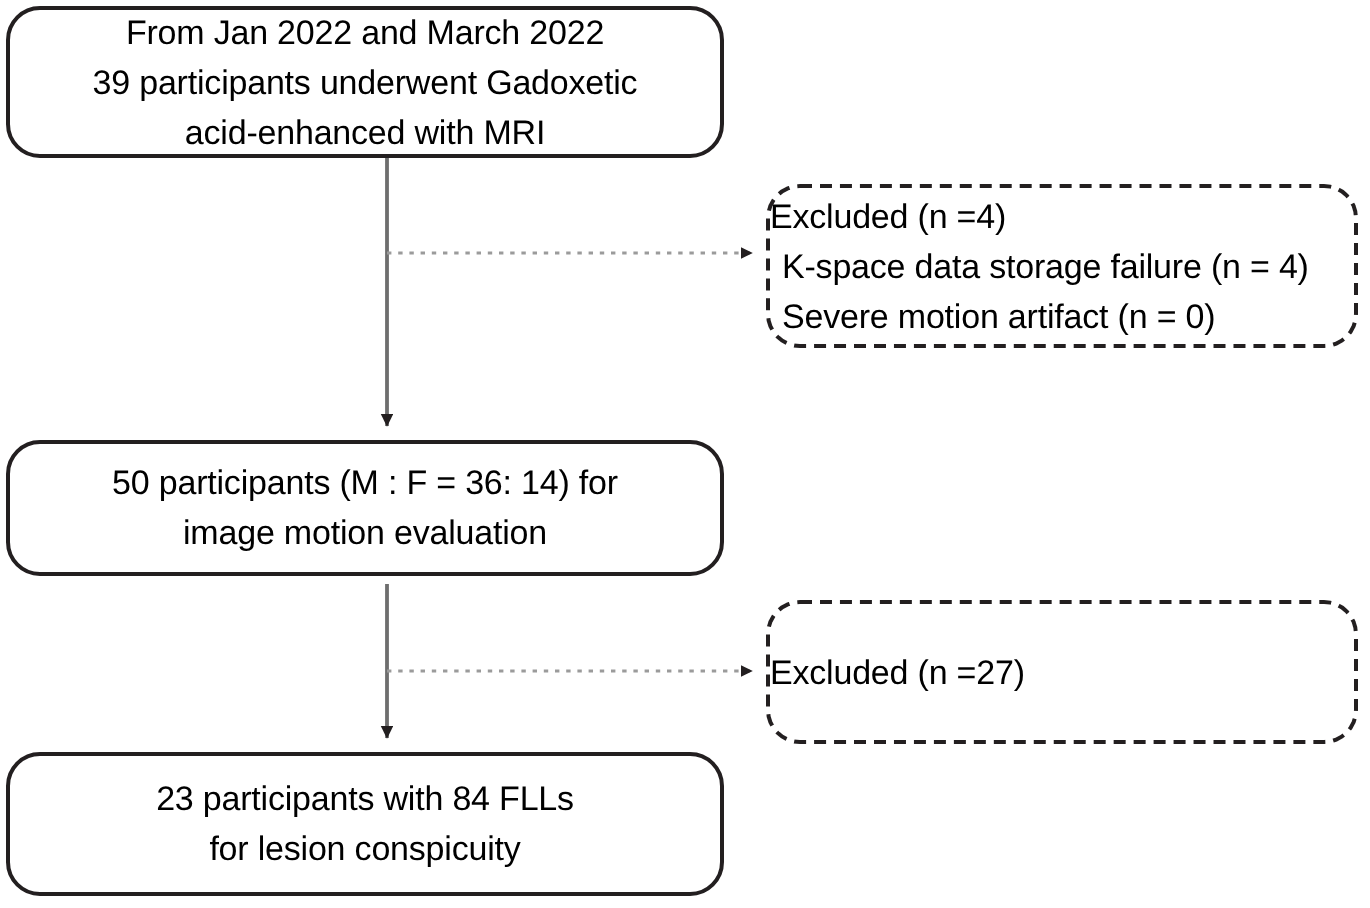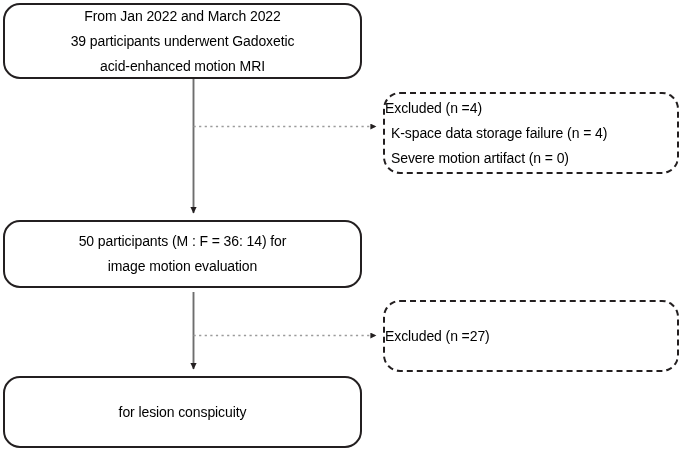--- a/index.html
+++ b/index.html
@@ -33,21 +33,21 @@
   .node.solid {
     border: 2.5px solid #231f20;
     border-radius: 17px;
   }
   .node.dashed {
     border: 2px dashed #231f20;
     border-radius: 17px;
     align-items: flex-start;
   }
   .line {
-    font-size: 14px;
+    font-size: 17px;
     line-height: 25px;
     white-space: nowrap;
     text-align: center;
     letter-spacing: -0.1px;
   }
   .node.dashed .line.detail {
     text-align: left;
     padding-left: 6px;
   }
   .node.dashed .line.headline {
@@ -98,35 +98,36 @@
     </g>
 
     <g>
       <line x1="193.5" y1="335.5" x2="376" y2="335.5" stroke="#9b9b9b" stroke-width="1.5" stroke-dasharray="2.2 3.4" marker-end="url(#arrow-dark-sm)"></line>
     </g>
   </svg>
 
   <div class="node solid" id="box-enrolled">
     <div class="line">From Jan 2022 and March 2022</div>
     <div class="line">39 participants underwent Gadoxetic</div>
-    <div class="line">acid-enhanced motion MRI</div>
+    <div class="line">acid-enhanced with MRI</div>
   </div>
 
   <div class="node dashed" id="box-excluded-1">
     <div class="line headline">Excluded (n =4)</div>
     <div class="line detail">K-space data storage failure (n = 4)</div>
     <div class="line detail">Severe motion artifact (n = 0)</div>
   </div>
 
   <div class="node solid" id="box-quality">
     <div class="line">50 participants (M : F = 36: 14) for</div>
     <div class="line">image motion evaluation</div>
   </div>
 
   <div class="node dashed" id="box-excluded-2">
     <div class="line headline">Excluded (n =27)</div>
   </div>
 
   <div class="node solid" id="box-conspicuity">
+    <div class="line">23 participants with 84 FLLs</div>
     <div class="line">for lesion conspicuity</div>
   </div>
 
 </div>
 
 </body></html>

